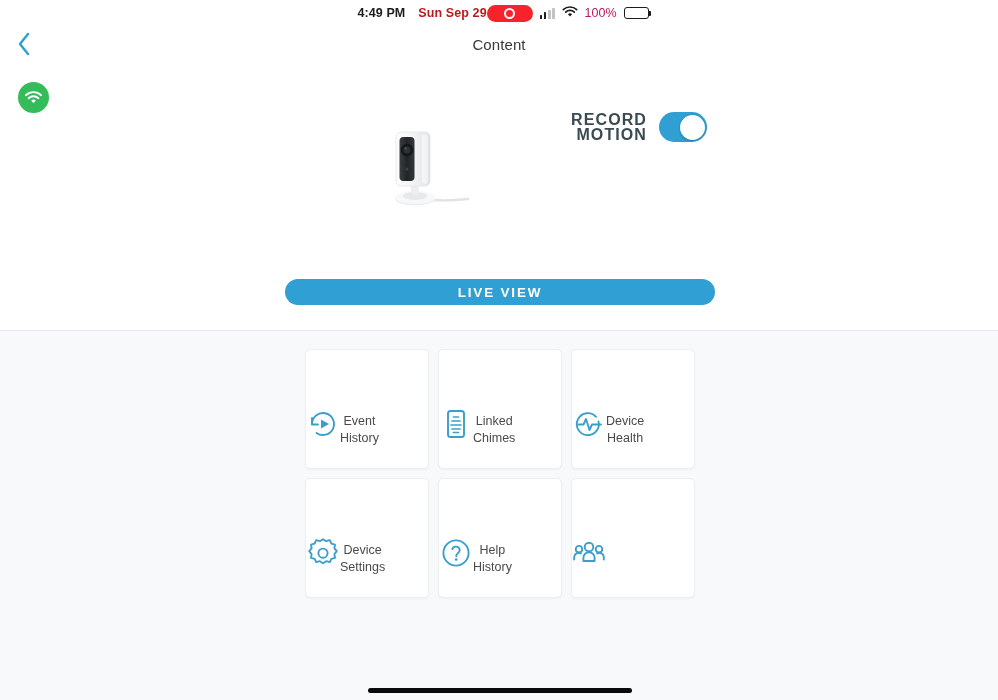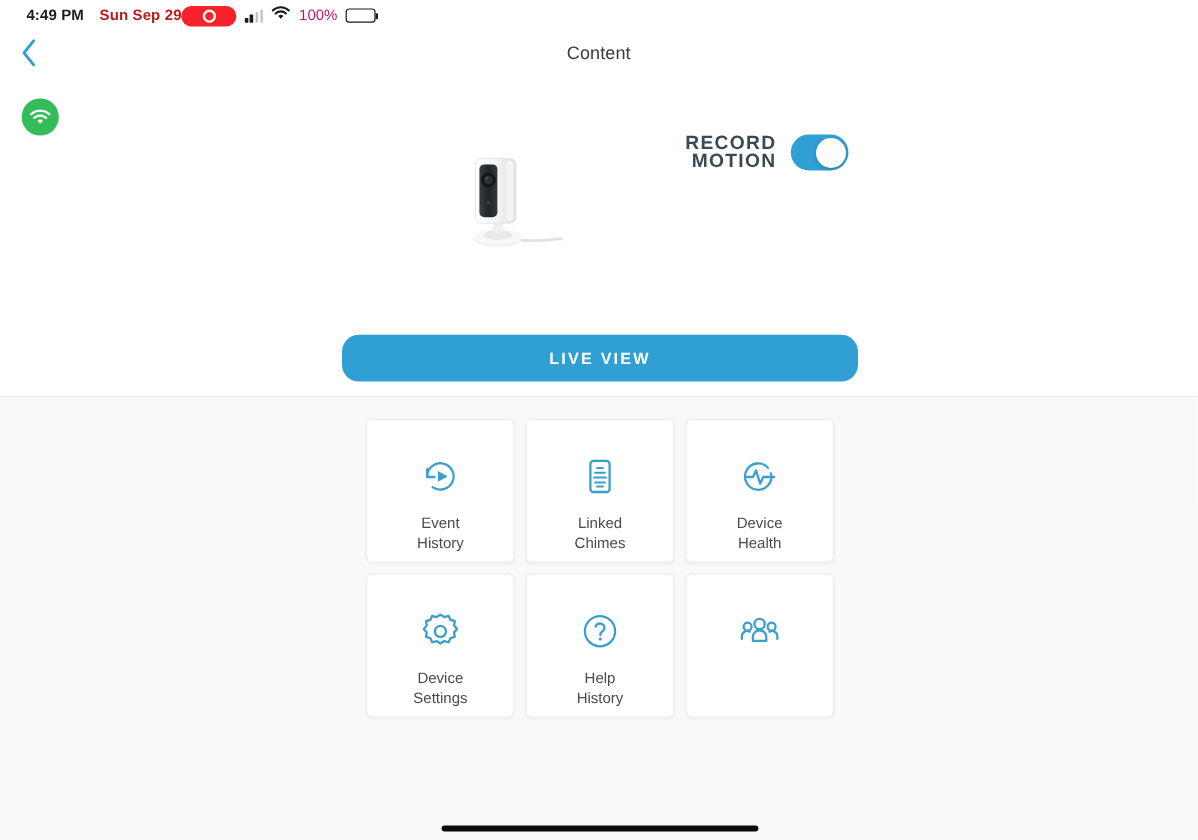--- a/index.html
+++ b/index.html
@@ -7,21 +7,21 @@
     width: 998px; height: 700px;
     background: #ffffff;
     font-family: "Liberation Sans", sans-serif;
     overflow: hidden;
   }
   .screen { position: relative; width: 998px; height: 700px; background: #ffffff; }
 
   
   .statusbar {
     position: absolute; top: 0; left: 0; width: 998px; height: 26px;
-    display: flex; align-items: center; justify-content: flex-start;
+    display: flex; align-items: center; justify-content: center;
     padding: 0 14px 0 22px;
   }
   .status-left { display: flex; align-items: center; gap: 13px; }
   .status-time { font-size: 12.5px; font-weight: bold; color: #1c1c1e; letter-spacing: 0.1px; }
   .status-date { font-size: 12.5px; font-weight: bold; color: #b91c1c; letter-spacing: 0.1px; }
   .status-right { display: flex; align-items: center; gap: 7px; }
   .rec-pill {
     width: 46px; height: 17px; border-radius: 9px; background: #f8232a;
     display: flex; align-items: center; justify-content: center;
   }
@@ -97,21 +97,21 @@
   .switch.off { background: #ffffff; border: 1px solid #e3e5e8; }
   .switch .knob {
     position: absolute; top: 2.5px; width: 25px; height: 25px; border-radius: 50%;
     background: #ffffff; box-shadow: 0 1px 3px rgba(0,0,0,0.22);
   }
   .switch.on .knob { right: 2.5px; }
   .switch.off .knob { left: 1.5px; box-shadow: 0 1px 3px rgba(0,0,0,0.14); }
 
   
   .live-btn {
-    position: absolute; left: 285px; top: 279px; width: 430px; height: 39px;
+    position: absolute; left: 285px; top: 279px; width: 430px; height: 26px;
     background: #2f9fd4; border-radius: 14px; border: none;
     color: #ffffff; font-size: 13.5px; font-weight: bold; letter-spacing: 1.8px;
     font-family: "Liberation Sans", sans-serif; cursor: pointer;
     display: flex; align-items: center; justify-content: center;
   }
 
   
   .tile-area {
     position: absolute; top: 331px; left: 0; width: 998px; height: 369px;
     background: #f8f9fb;
@@ -119,21 +119,21 @@
   .tile-grid {
     position: absolute; left: 305px; top: 18px;
     width: 390px;
     display: grid; grid-template-columns: repeat(3, 124px);
     gap: 9px 9px;
   }
   .tile {
     width: 124px; height: 120px; background: #ffffff;
     border: 1px solid #edeef0; border-radius: 5px;
     box-shadow: 0 1px 2px rgba(16,24,40,0.04);
-    display: flex; flex-direction: column; align-items: center;
+    display: flex; flex-direction: row; align-items: center;
     padding-top: 29px; cursor: pointer;
   }
   .tile .tile-icon { height: 36px; display: flex; align-items: center; justify-content: center; }
   .tile .tile-label {
     margin-top: 13px; font-size: 12.5px; line-height: 17px;
     color: #4a4a4c; text-align: center; white-space: pre-line;
   }
 
   
   .home-ind {

